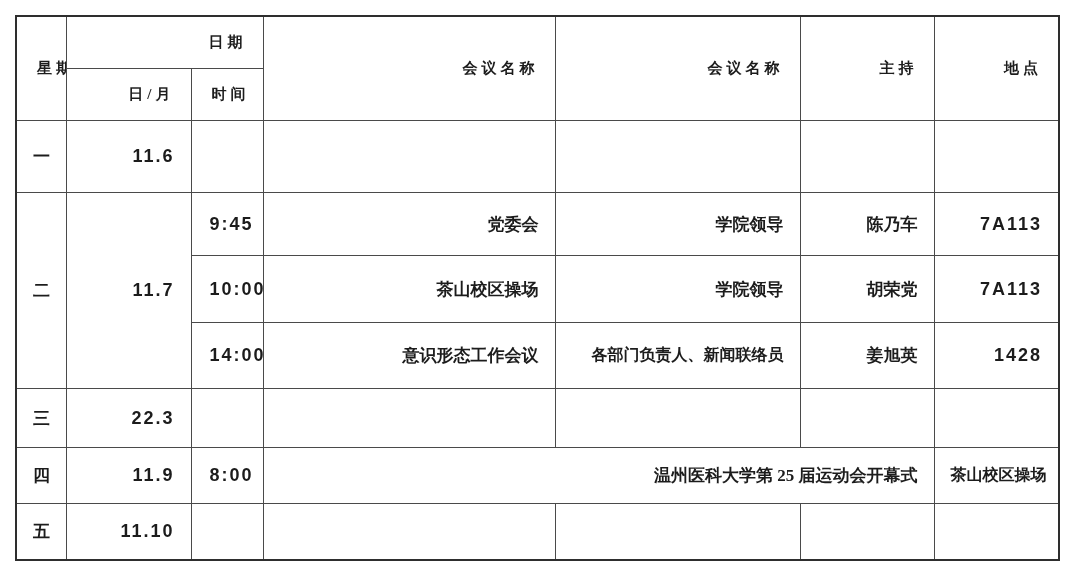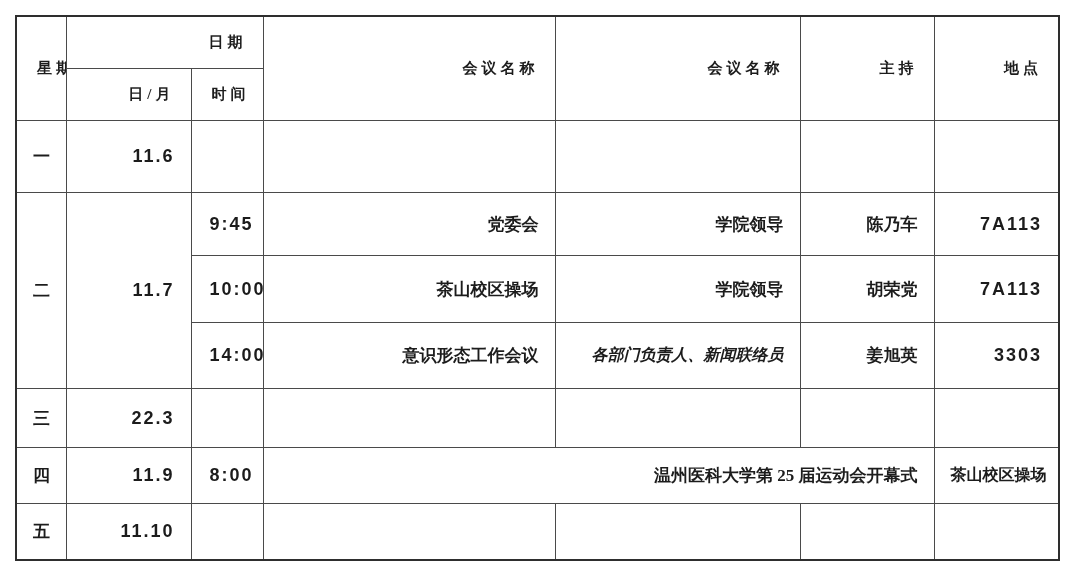--- a/index.html
+++ b/index.html
@@ -44,21 +44,20 @@
     font-size: 17px;
   }
   td.num {
     font-size: 18px;
     letter-spacing: 2px;
     text-indent: 2px;
     font-family: Liberation Sans, sans-serif;
   }
   td.participants {
     font-size: 16px;
-    font-style: italic;
   }
   td.loc {
     font-size: 16px;
   }
 </style>
 </head>
 <body>
 
 <table class="schedule">
   <colgroup>
@@ -112,21 +111,21 @@
     <td class="body-cn">学院领导</td>
     <td class="body-cn">胡荣党</td>
     <td class="num">7A113</td>
   </tr>
 
   <tr style="height:66px">
     <td class="num">14:00</td>
     <td class="body-cn">意识形态工作会议</td>
     <td class="body-cn participants">各部门负责人、新闻联络员</td>
     <td class="body-cn">姜旭英</td>
-    <td class="num">3303</td>
+    <td class="num">1428</td>
   </tr>
 
   <tr style="height:59px">
     <td class="body-cn">三</td>
     <td class="num">22.3</td>
     <td></td>
     <td></td>
     <td></td>
     <td></td>
     <td></td>

